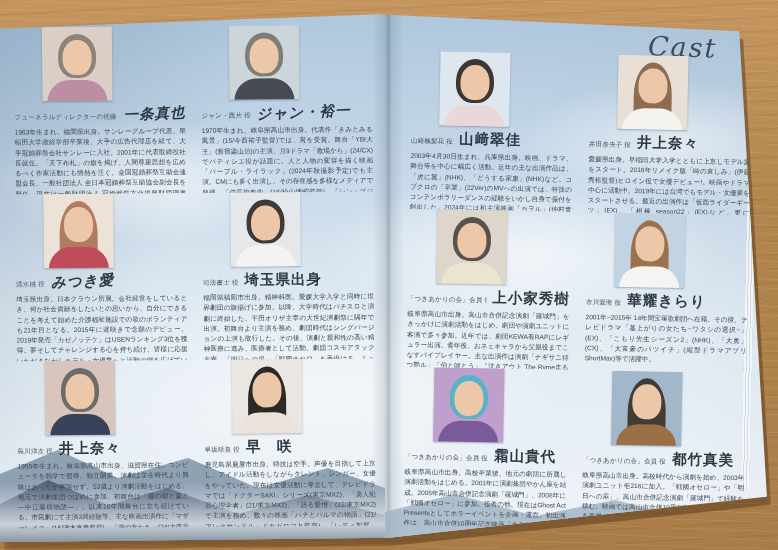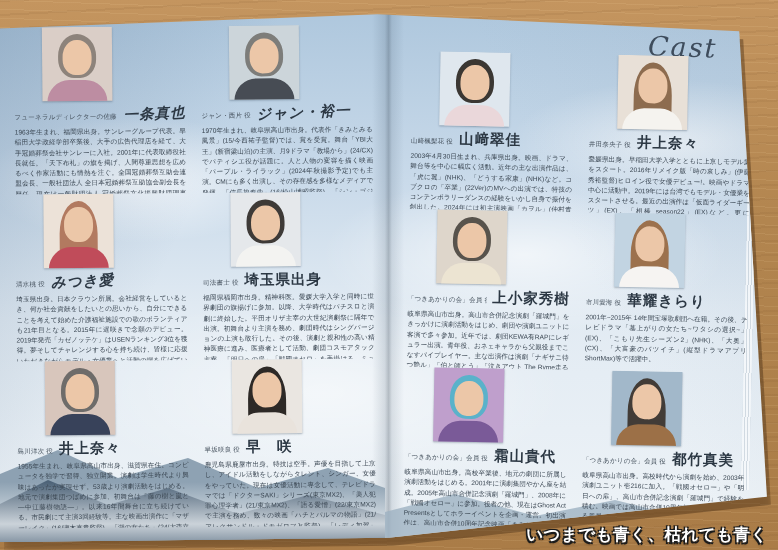--- a/index.html
+++ b/index.html
@@ -247,14 +247,13 @@
         </div>
         <div class="nameline">
           <span class="role">「つきあかりの会」会員 役</span>
           <span class="name">都竹真美</span>
         </div>
         <p class="bio">岐阜県高山市出身。高校時代から演劇を始め、2003年演劇ユニット壱216に加入。「戦國オセロー」や「明日への扉」、高山市合併記念演劇「羅城門」で経験を積む。映画では高山市合併10周年記念映画「きみとみる風景」(15/今西祐子監督)に参加。2017年Ghost Act presentsの元でミッション型おばけ屋敷「百合子」「呪禁」を企画・運営。本格的な映画出演は今回が初めて。</p>
       </div>
     </div>
   </div>
 
-  <div class="watermark">いつまでも青く、枯れても青く</div>
 </div>
 
 </body></html>

